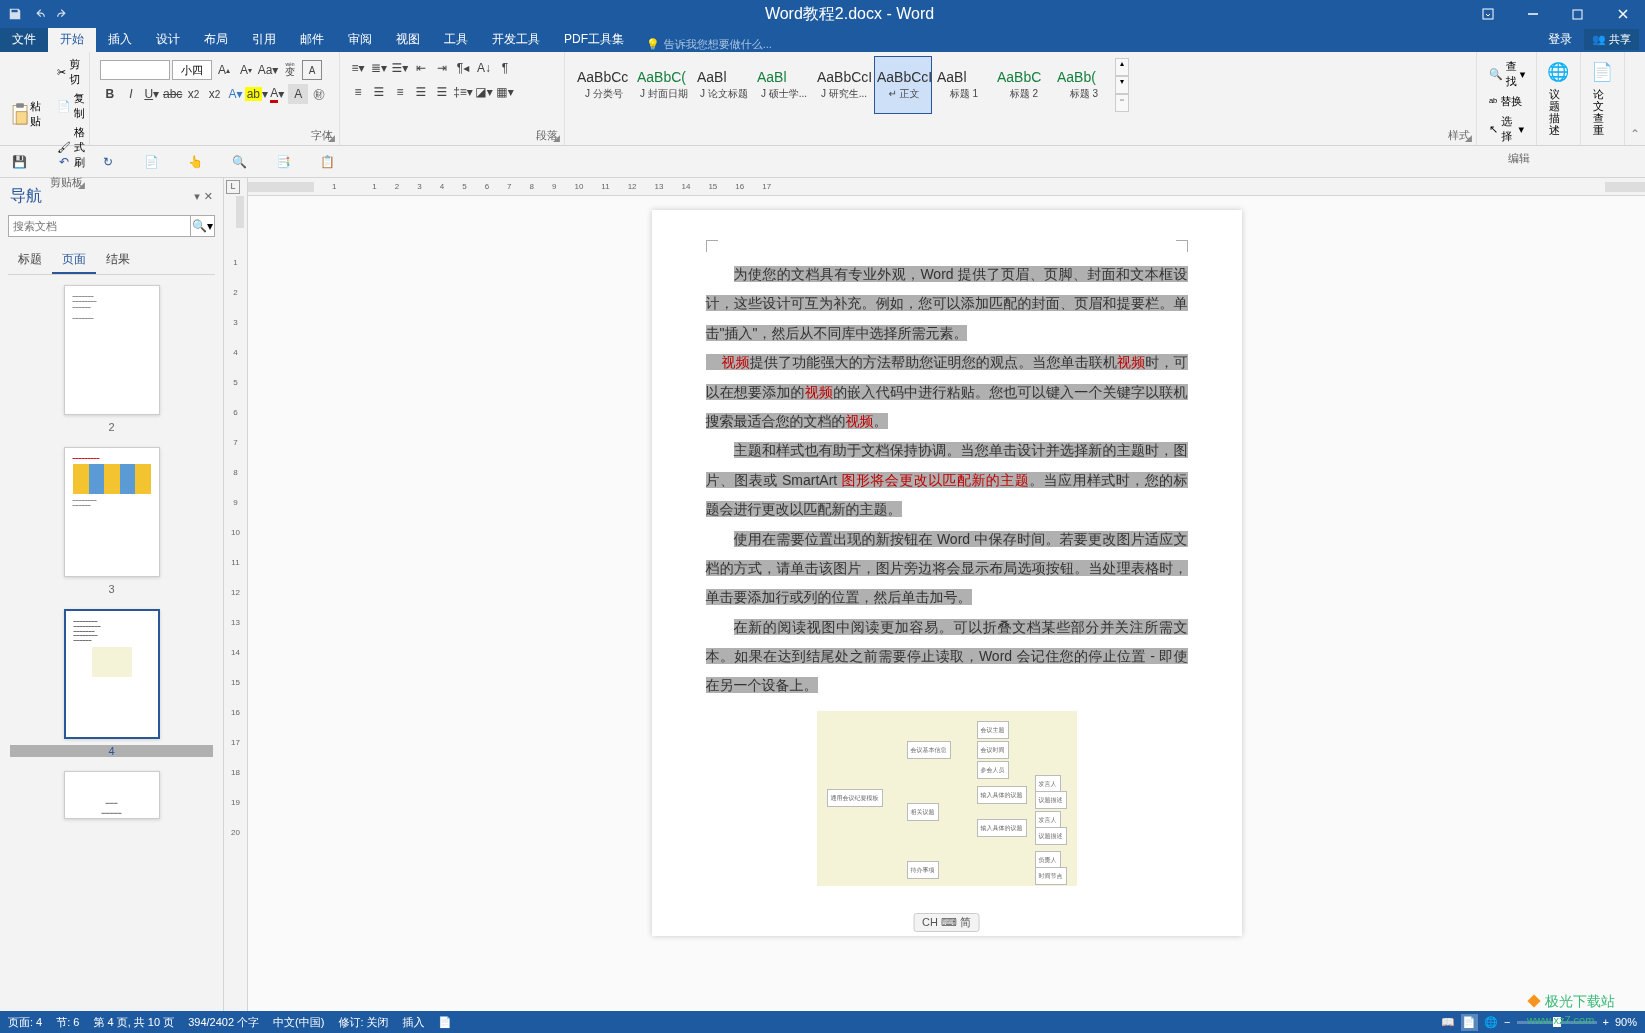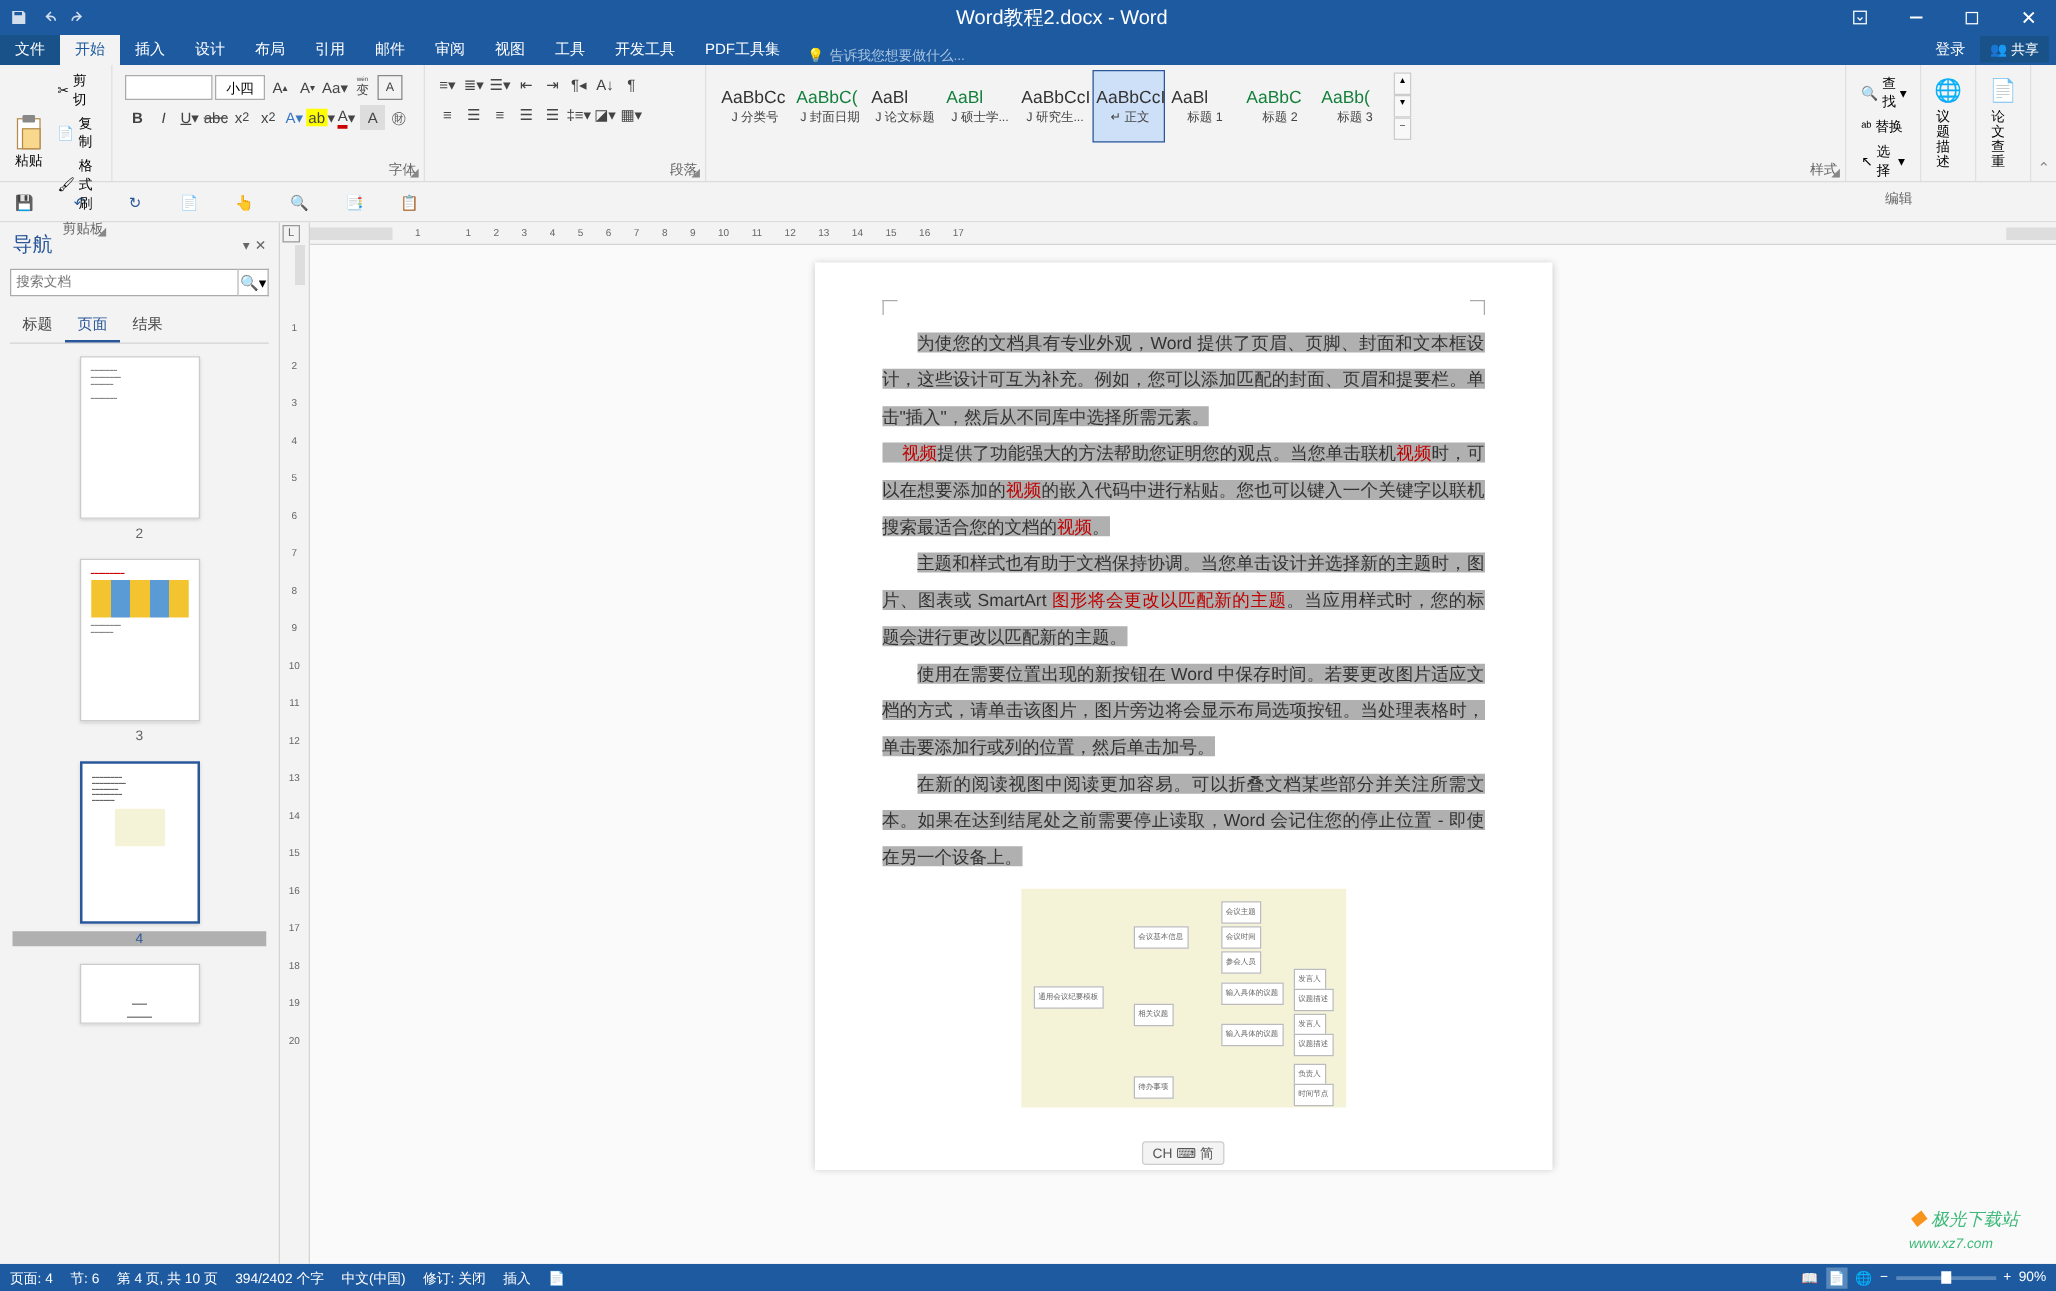--- a/index.html
+++ b/index.html
@@ -19,21 +19,21 @@
 .tell-me { margin-left: 10px; color: #a8c4e0; font-size: 11px; display: flex; align-items: center; gap: 4px; }
 .right-tabs { margin-left: auto; display: flex; align-items: center; padding-right: 6px; }
 .share-tab { background: #185289; padding: 3px 8px; font-size: 11px; }
 
 .ribbon { background: #f3f3f3; height: 94px; display: flex; border-bottom: 1px solid #d4d4d4; }
 .rgroup { border-right: 1px solid #e0e0e0; padding: 2px 6px 0; display: flex; flex-direction: column; position: relative; }
 .rgroup-label { font-size: 11px; color: #666; text-align: right; padding: 2px 0; margin-top: auto; position: relative; }
 .rgroup-label .launcher { position: absolute; right: -2px; bottom: 2px; font-size: 9px; color: #888; }
 .rgroup-body { display: flex; flex: 1; }
 
-.clip-left { display: flex; flex-direction: column; align-items: center; justify-content: center; padding: 4px; }
+.clip-left { display: flex; flex-direction: row; align-items: center; justify-content: center; padding: 4px; }
 .clip-right { display: flex; flex-direction: column; gap: 2px; padding: 2px 4px; justify-content: center; }
 .clip-btn { font-size: 11px; display: flex; align-items: center; gap: 3px; padding: 1px 2px; }
 
 .font-top { display: flex; gap: 2px; align-items: center; margin: 4px 0; }
 .font-name { width: 70px; height: 20px; border: 1px solid #ababab; background: #fff; font-size: 11px; padding: 0 2px; }
 .font-size { width: 40px; height: 20px; border: 1px solid #ababab; background: #fff; font-size: 11px; padding: 0 2px; text-align: center; }
 .sbtn { width: 20px; height: 20px; display: flex; align-items: center; justify-content: center; font-size: 12px; color: #444; border: 1px solid transparent; }
 .font-row2 { display: flex; gap: 1px; margin-top: 3px; }
 
 .para-rows { display:flex; flex-direction:column; gap:4px; padding:4px 2px;}
@@ -91,21 +91,21 @@
 .red { color: #c00000; }
 .red-u { color: #c00000; }
 .para { text-align: justify; }
 .diagram { width: 260px; height: 175px; background: #f5f3d7; margin: 10px auto 0; position:relative; font-size:6px; color:#666;}
 .diagram-box { position:absolute; border:1px solid #bbb; background:#fff; padding:2px 3px; font-size:6px;}
 
 .status-bar { height: 22px; background: #1e5aa0; color: #fff; display: flex; align-items: center; font-size: 11px; padding: 0 8px; gap: 14px; }
 .status-bar .sr { margin-left: auto; display: flex; align-items: center; gap: 6px; }
 .zoom-track { width: 80px; height: 3px; background: #5a88ba; position: relative; }
 .zoom-thumb { position: absolute; width: 8px; height: 10px; background: #fff; top: -4px; left: 36px; }
-.watermark { position: fixed; right: 30px; bottom: 32px; font-size: 14px; color: #3cb878; font-style: italic; }
+.watermark { position: fixed; right: 30px; bottom: 6px; font-size: 14px; color: #3cb878; }
 .watermark .o { color: #f7941d; }
 
 .ch-badge { position:absolute; bottom:4px; left:50%; transform:translateX(-50%); background:#f3f3f3; border:1px solid #ccc; border-radius:3px; padding:1px 8px; font-size:11px; color:#555;}
 svg { display: block; }
 </style>
 </head>
 <body>
 
 <div class="title-bar">
   <div class="qat">

